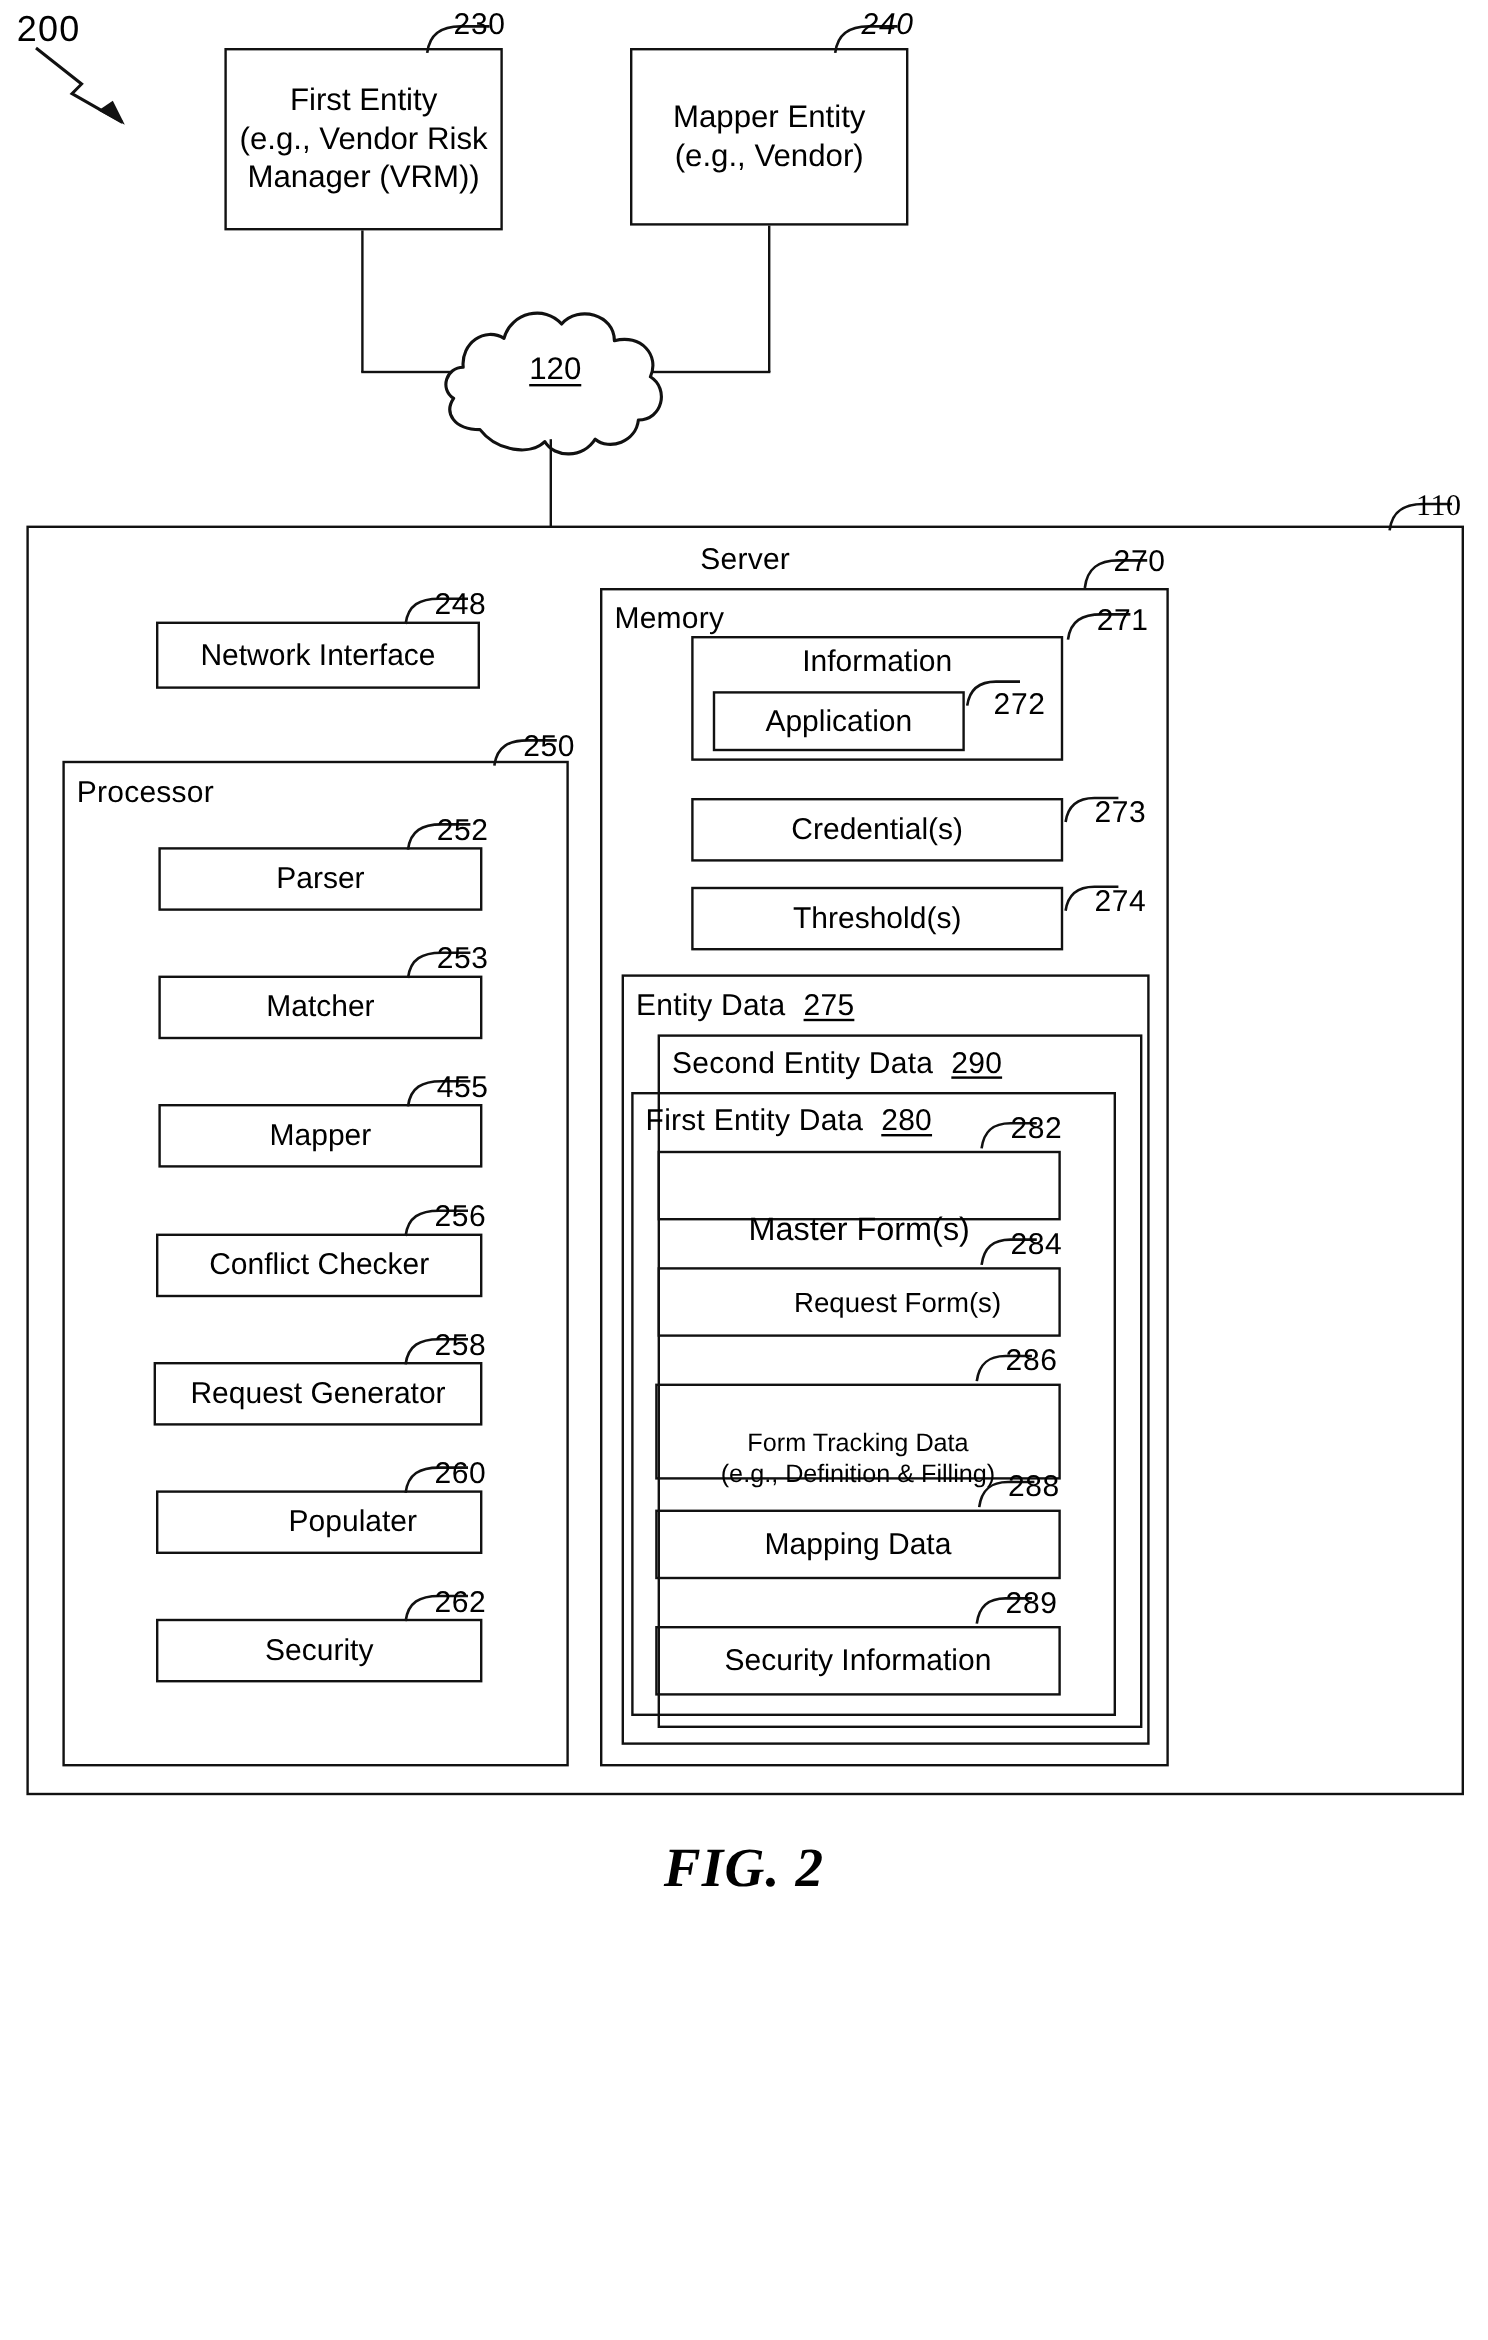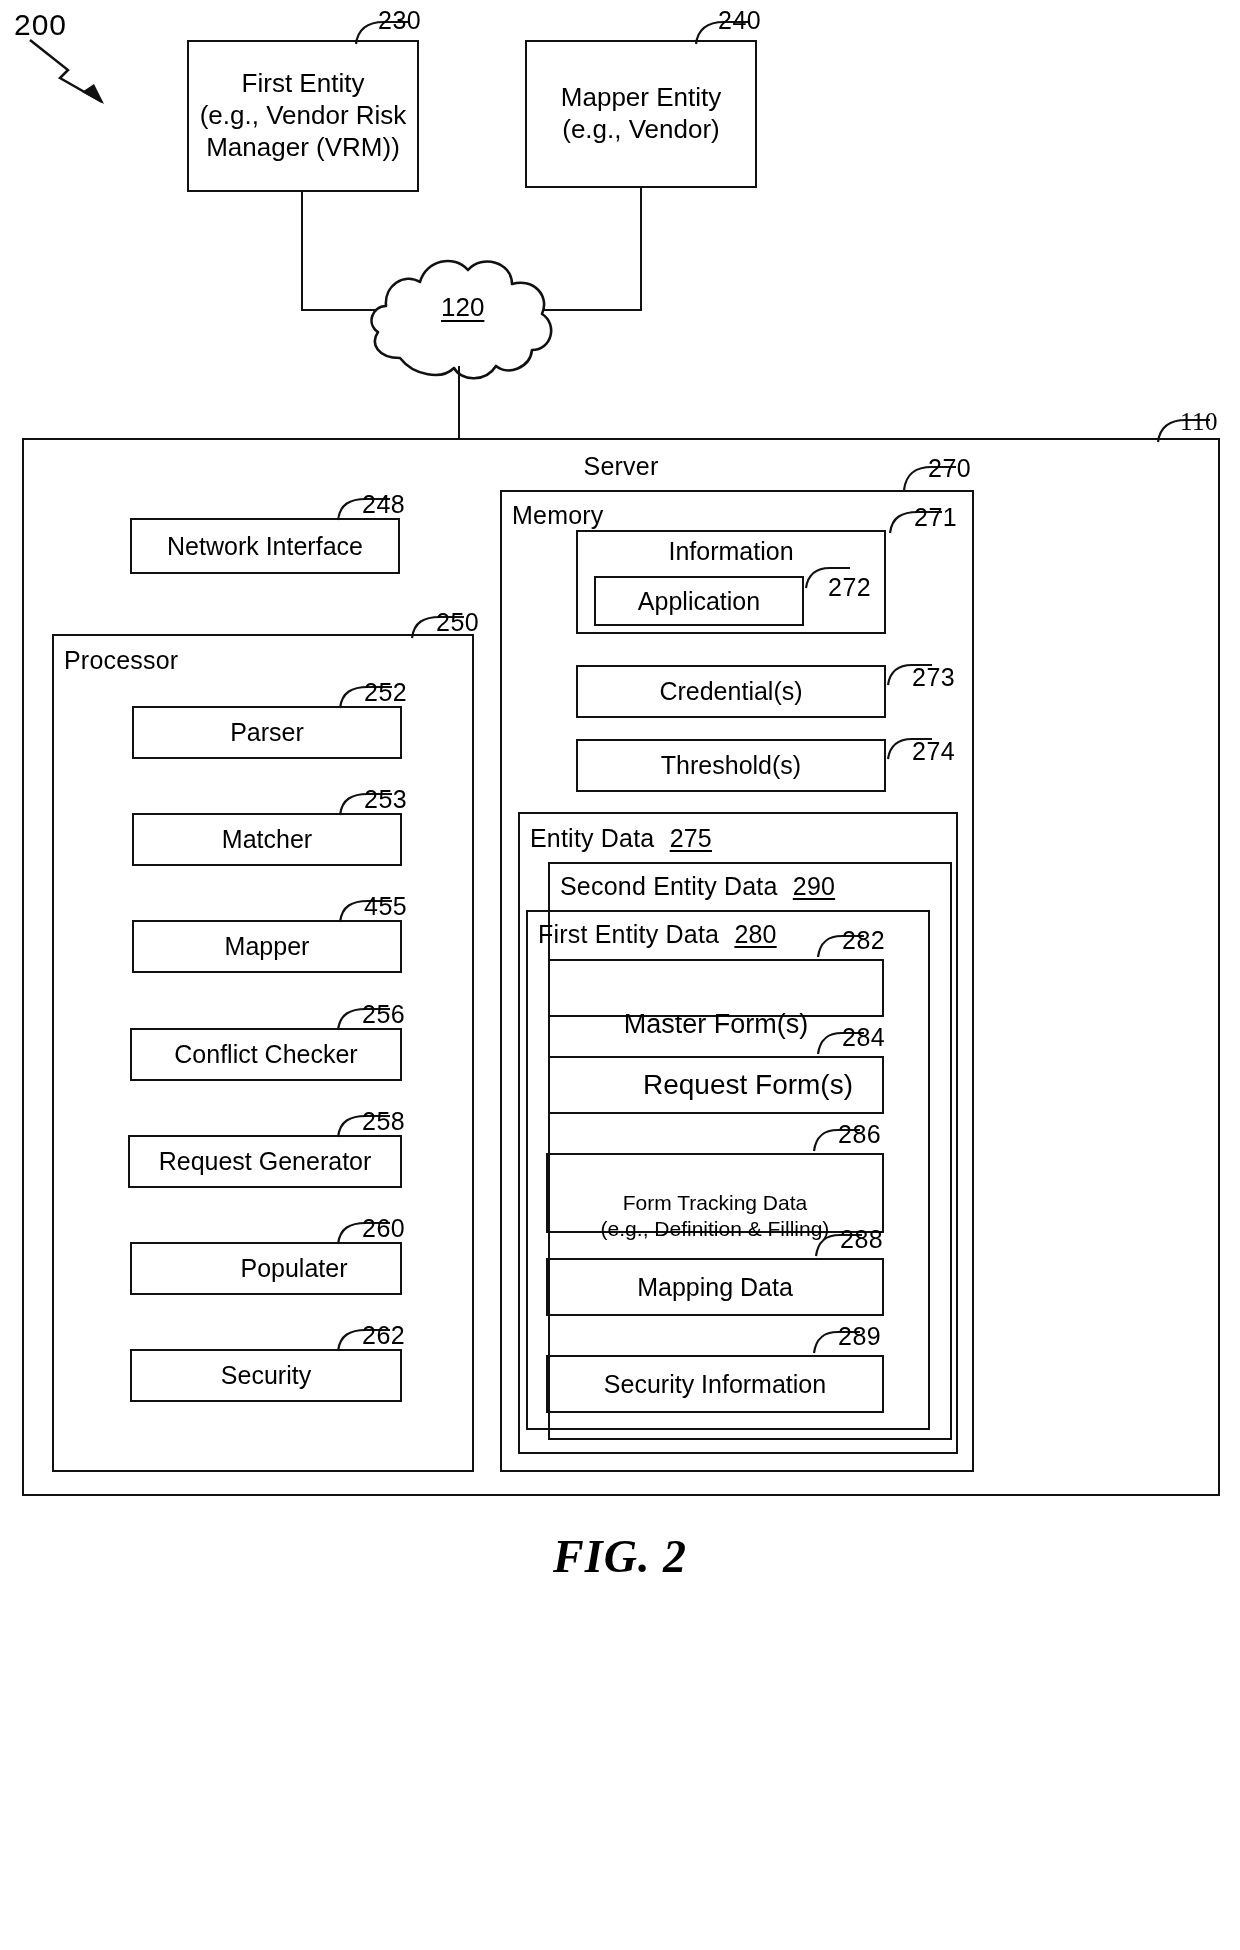--- a/index.html
+++ b/index.html
@@ -106,21 +106,21 @@
   <path d="M8,34 C10,18 20,12 36,12 L60,12" fill="none" stroke="#111" stroke-width="2.2"></path>
 </svg>
 <div class="refnum" style="left:378px; top:6px;">230</div>
 
 <div class="box" style="left:525px; top:40px; width:232px; height:148px;"></div>
 <div class="boxlabel" style="left:525px; top:40px; width:232px; height:148px; font-size:26px;">Mapper Entity
 (e.g., Vendor)</div>
 <svg class="leader" style="left:688px; top:10px; width:70px; height:36px;" viewBox="0 0 70 36">
   <path d="M8,34 C10,18 20,12 36,12 L60,12" fill="none" stroke="#111" stroke-width="2.2"></path>
 </svg>
-<div class="refnum" style="left:718px; top:6px;">240</div>
+<div class="refnum" style="left:718px; top:6px;font-style:italic;">240</div>
 
 <div class="line-v" style="left:301px; top:192px; height:118px;"></div>
 <div class="line-h" style="left:301px; top:309px; width:95px;"></div>
 
 <div class="line-v" style="left:640px; top:188px; height:122px;"></div>
 <div class="line-h" style="left:525px; top:309px; width:117px;"></div>
 
 <svg class="leader" style="left:358px; top:240px; width:210px; height:160px;" viewBox="0 0 210 160">
   <path d="M42,118
            C20,118 12,104 20,92
@@ -262,21 +262,21 @@
 </div>
 
 <div class="box" style="left:548px; top:959px; width:336px; height:58px;"></div>
 <div class="boxlabel" style="left:548px; top:959px; width:336px; height:58px; font-size:27px;margin-top:36px;">Master Form(s)</div>
 <svg class="leader" style="left:812px; top:925px; width:58px; height:34px;" viewBox="0 0 58 34">
   <path d="M6,32 C8,17 16,11 30,11 L52,11" fill="none" stroke="#111" stroke-width="2.2"></path>
 </svg>
 <div class="refnum" style="left:842px; top:926px;">282</div>
 
 <div class="box" style="left:548px; top:1056px; width:336px; height:58px;"></div>
-<div class="boxlabel" style="left:548px; top:1056px; width:400px; height:58px; font-size:28px;">Request Form(s)</div>
+<div class="boxlabel" style="left:548px; top:1056px; width:400px; height:58px; font-size:23px;">Request Form(s)</div>
 <svg class="leader" style="left:812px; top:1022px; width:58px; height:34px;" viewBox="0 0 58 34">
   <path d="M6,32 C8,17 16,11 30,11 L52,11" fill="none" stroke="#111" stroke-width="2.2"></path>
 </svg>
 <div class="refnum" style="left:842px; top:1023px;">284</div>
 
 <div class="box" style="left:546px; top:1153px; width:338px; height:80px;"></div>
 <div class="boxlabel" style="left:546px; top:1176px; width:338px; height:80px; font-size:21px;">Form Tracking Data
 (e.g., Definition &amp; Filling)</div>
 <svg class="leader" style="left:808px; top:1119px; width:58px; height:34px;" viewBox="0 0 58 34">
   <path d="M6,32 C8,17 16,11 30,11 L52,11" fill="none" stroke="#111" stroke-width="2.2"></path>

